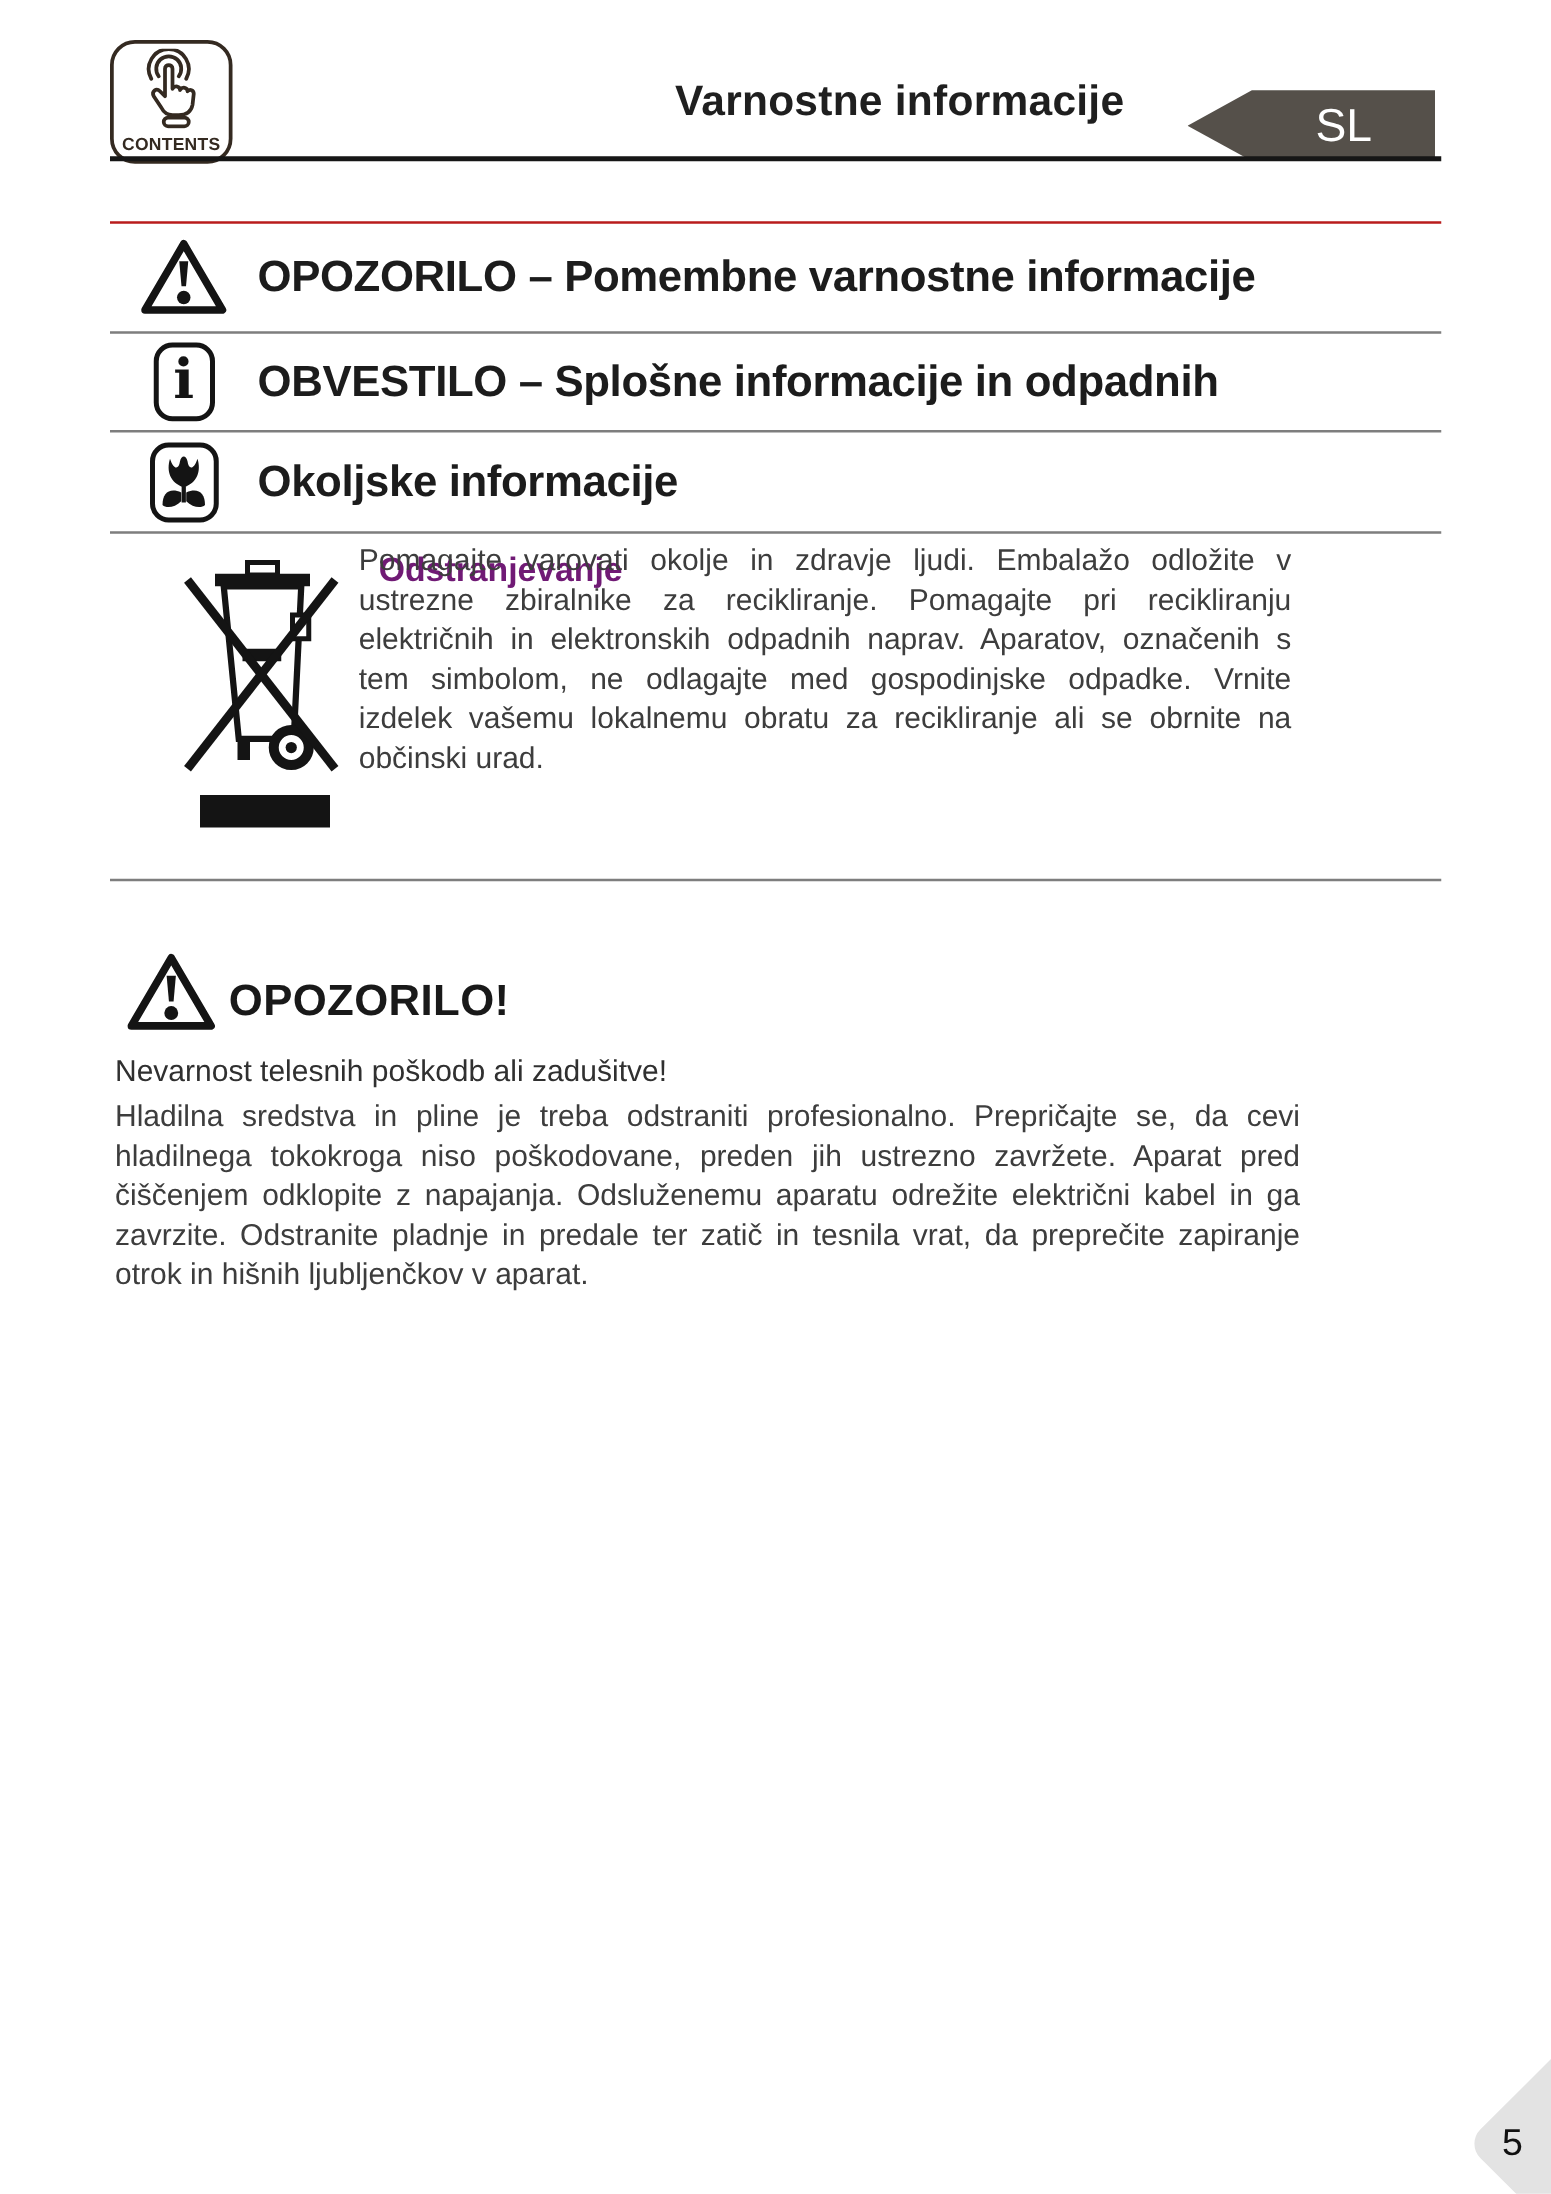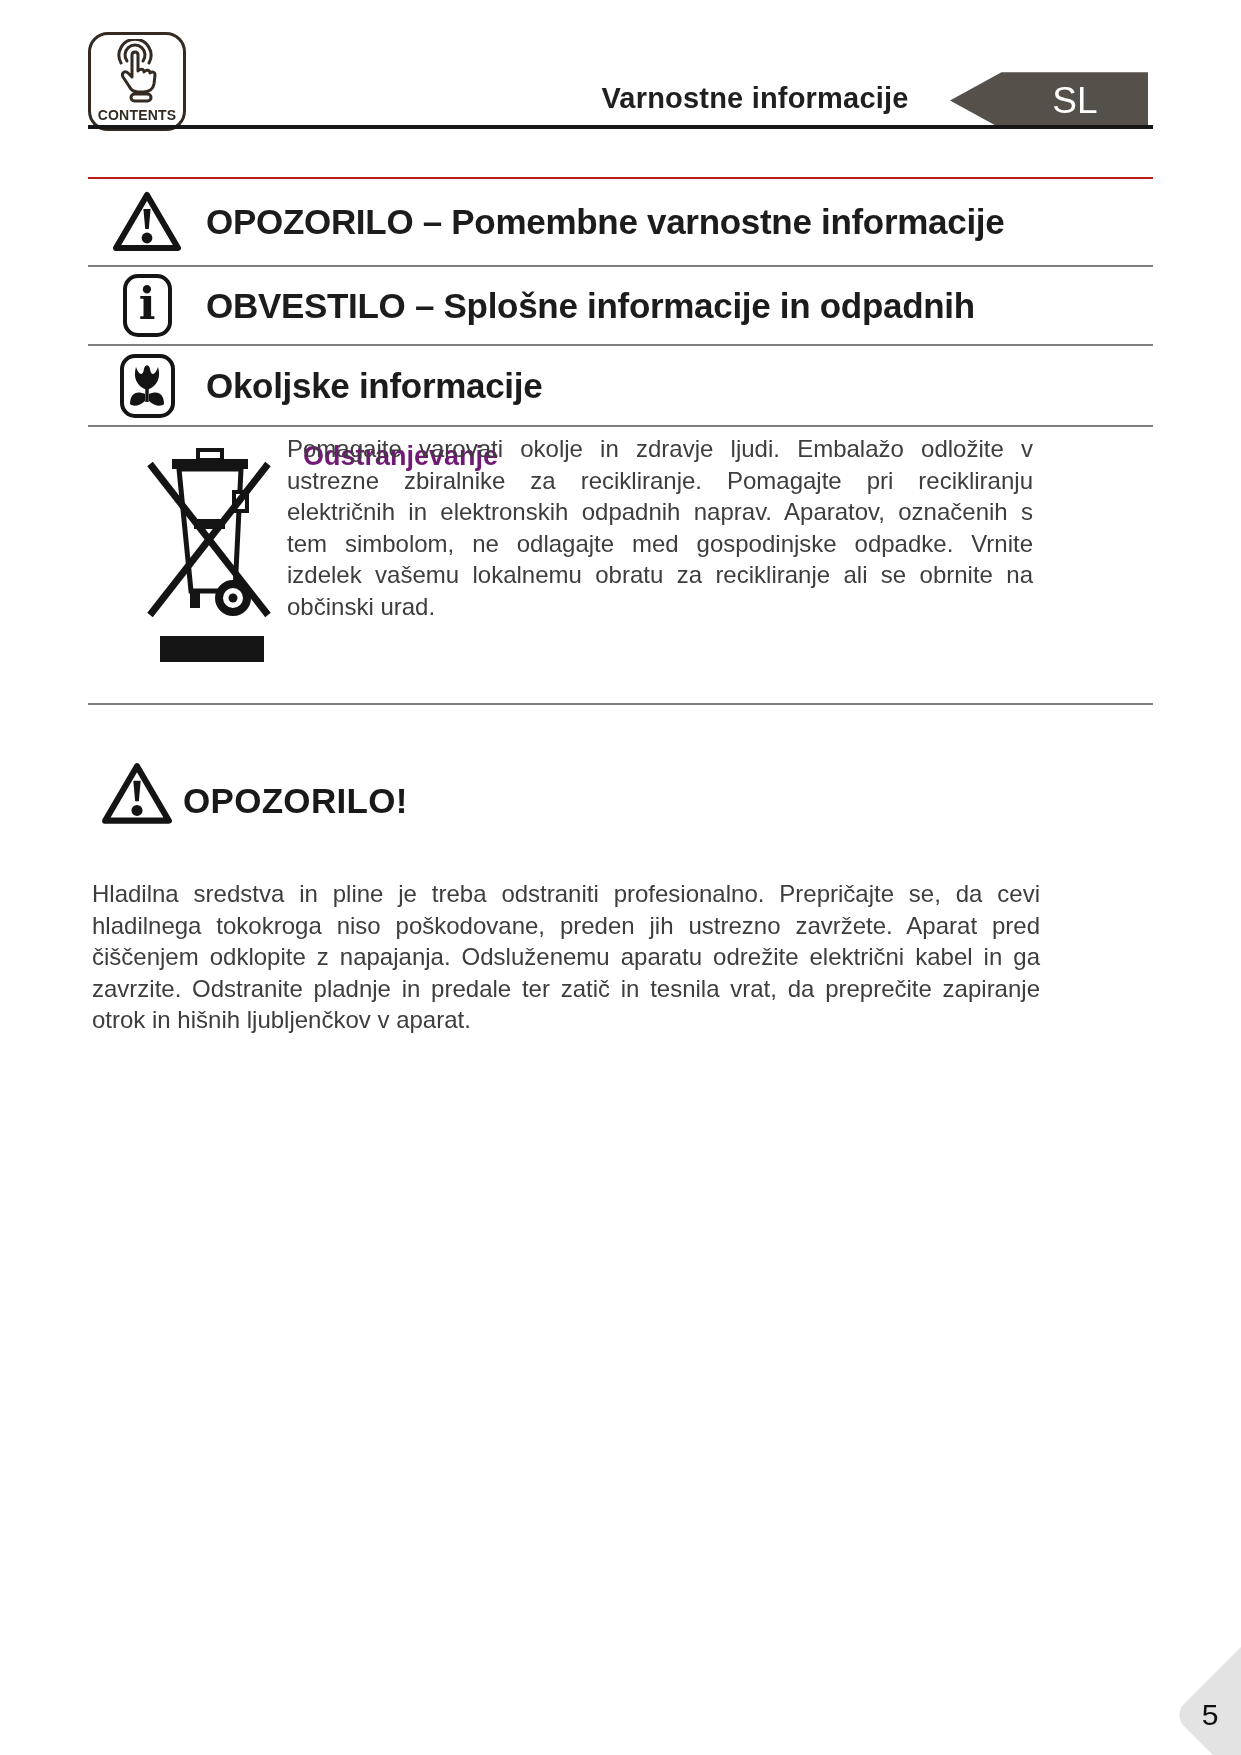--- a/index.html
+++ b/index.html
@@ -18,24 +18,23 @@
     border:3px solid #342a21; border-radius:20px; box-sizing:border-box;
     display:flex; flex-direction:column; align-items:center; justify-content:flex-end;
     background:#fff;
   }
   .contents-hand { position:absolute; top:4px; left:14px; }
   .contents-label {
     font-size:14px; font-weight:700; color:#342a21; letter-spacing:0.2px;
     margin-bottom:5px; white-space:nowrap;
   }
   .page-title {
-    position:absolute; left:540px; top:62px; width:430px; text-align:center;
-    font-size:29px; font-weight:700; color:#1f1f1f; letter-spacing:0.2px;
+    position:absolute; left:540px; top:62px; width:430px; text-align:left;
+    font-size:34px; font-weight:700; color:#1f1f1f; letter-spacing:0.2px;
     white-space:nowrap;
-    margin-top:20px;
   }
   .sl-badge {
     position:absolute; left:950px; top:71px; width:198px; height:59px;
     background:#55504a;
     clip-path:polygon(0% 50%, 26% 2%, 100% 2%, 100% 98%, 26% 98%);
     color:#ffffff; font-size:37px; font-weight:400;
     display:flex; align-items:center; justify-content:center;
     padding-left:52px; box-sizing:border-box;
   }
   .rule-dark {
@@ -185,18 +184,19 @@
 
   <div class="section-rule"></div>
 
   <svg class="warning-triangle-large" width="76" height="70" viewBox="0 0 74 68">
     <path d="M37 7 L68 60 L6 60 Z" fill="none" stroke="#141414" stroke-width="6" stroke-linejoin="round"></path>
     <path d="M33.4 21 L40.6 21 L38.8 41 L35.2 41 Z" fill="#141414"></path>
     <circle cx="37" cy="50" r="5.4" fill="#141414"></circle>
   </svg>
 
   <div class="warning-title">OPOZORILO!</div>
+  <div class="warning-subtitle">Nevarnost telesnih poškodb ali zadušitve!</div>
   <div class="warning-body">Hladilna sredstva in pline je treba odstraniti profesionalno. Prepričajte se, da cevi hladilnega tokokroga niso poškodovane, preden jih ustrezno zavržete. Aparat pred čiščenjem odklopite z napajanja. Odsluženemu aparatu odrežite električni kabel in ga zavrzite. Odstranite pladnje in predale ter zatič in tesnila vrat, da preprečite zapiranje otrok in hišnih ljubljenčkov v aparat.</div>
 
   <div class="corner-diamond"></div>
   <div class="page-number">5</div>
 
 </div>
 
 </body></html>

